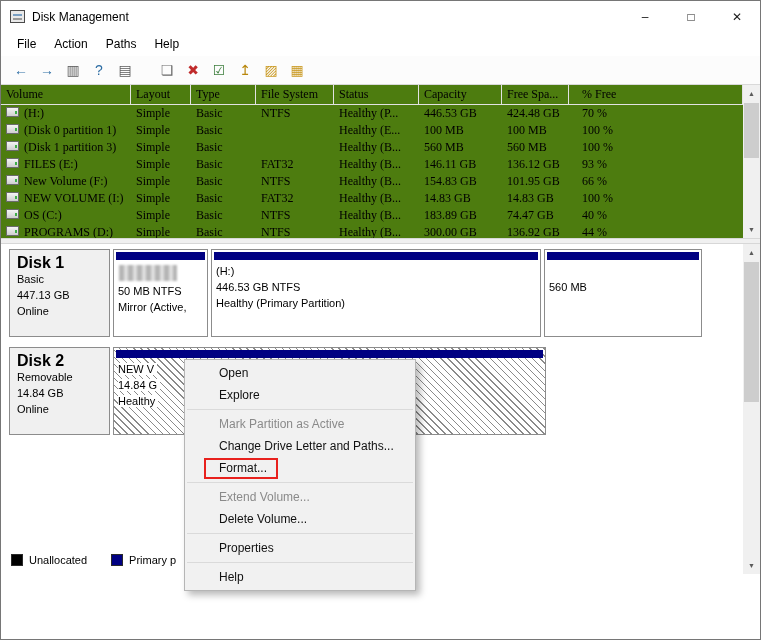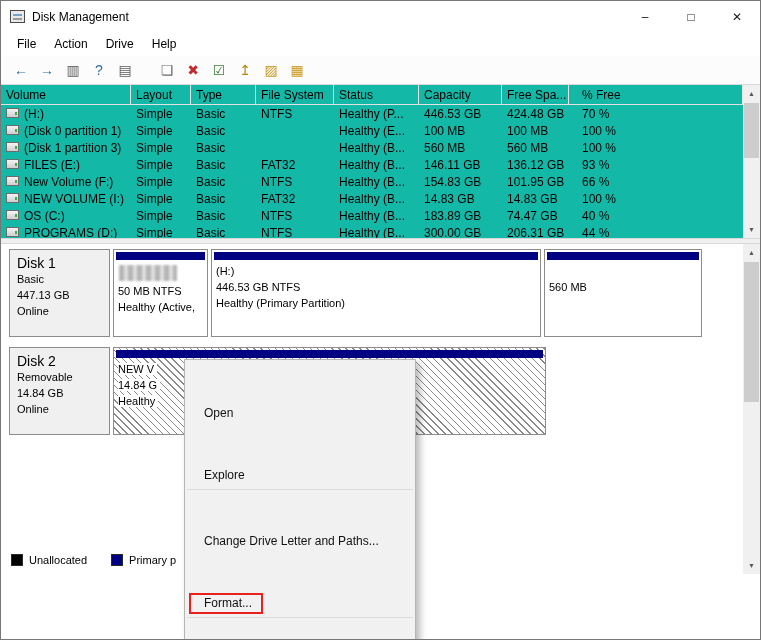--- a/index.html
+++ b/index.html
@@ -19,21 +19,21 @@
   .menubar { display:flex; align-items:center; height:24px; padding:0 7px; background:#fff; }
   .mb-item { padding:3px 9px; }
 
   
   .toolbar { display:flex; align-items:center; height:29px; padding:0 7px; background:#fcfcfc; border-bottom:1px solid #d9d9d9; }
   .tb-btn { width:26px; height:24px; border:none; background:transparent; display:flex; align-items:center; justify-content:center; font-family:inherit; }
   .tb-glyph { font-size:14px; line-height:1; }
   .tb-gap { display:inline-block; width:16px; height:1px; }
 
   
-  .top-pane { position:relative; height:153px; background:#14b8a6; overflow:hidden; }
+  .top-pane { position:relative; height:153px; background:#4d7c0f; overflow:hidden;font-family:Liberation Serif, serif; }
   .vtable { position:absolute; left:0; top:0; right:17px; }
   .vrow { display:flex; align-items:center; height:17px; white-space:nowrap; }
   .vrow.header { height:20px; border-bottom:1px solid #e2e2e2; }
   .hcell { height:100%; display:flex; align-items:center; padding:0 5px; border-right:1px solid #e2e2e2; overflow:hidden; flex-shrink:0; }
   .vcell { padding:0 5px; overflow:hidden; flex-shrink:0; }
   .c0{width:130px}.c1{width:60px}.c2{width:65px}.c3{width:78px}.c4{width:85px}.c5{width:83px}.c6{width:67px}
   .c7{flex:1 1 auto; min-width:0;margin-left:8px;}
   .vol-icon { display:inline-block; width:13px; height:10px; border:1px solid #6b6b6b; background:linear-gradient(#f4f4f4,#cfcfcf); margin-right:5px; position:relative; }
   .vol-icon::after { content:""; position:absolute; right:1px; top:3px; width:2px; height:3px; background:#3fae49; }
 
@@ -48,40 +48,40 @@
   #sb-bottom .sb-thumb { top:18px; height:140px; }
 
   
   .splitter { height:6px; background:#f0f0f0; border-top:1px solid #d7d7d7; border-bottom:1px solid #d7d7d7; }
 
   
   .bottom-pane { position:relative; height:395px; background:#fff; overflow:hidden; }
   .disk-row { position:absolute; left:8px; display:flex; }
   #disk1 { top:5px; } #disk2 { top:103px; }
   .disk-label { width:101px; height:88px; border:1px solid #8c8c8c; background:#f0f0f0; padding:5px 7px; font-size:11px; line-height:16px; }
-  .dname { font-weight:normal; font-size:14px; }
+  .dname { font-weight:bold; font-size:16px; }
   .parts { display:flex; margin-left:3px; }
   .part { height:88px; border:1px solid #8c8c8c; background:#fff; padding:2px; margin-right:3px; overflow:hidden; }
   .part:last-child { margin-right:0; }
   .pbar { height:8px; background:var(--partition-bar,#000082); }
   .ptext { font-size:11px; line-height:16px; padding:3px 2px 0; white-space:nowrap; overflow:hidden; }
   .ptext > div { min-height:16px; }
   .p-d1-0{width:95px}.p-d1-1{width:330px}.p-d1-2{width:158px}.p-d2-0{width:433px}
   .part.hatch { background-image:repeating-linear-gradient(45deg,#ffffff 0 4px,#8a8a8a 4px 5px); }
   .txbg { background:#fff; padding-right:3px; }
   .redacted { width:58px; height:12px; margin:2px 0 2px 1px; background:repeating-linear-gradient(90deg,#b5b5b5 0 5px,#dedede 5px 9px); filter:blur(1.3px); }
 
   
   .legend { position:absolute; left:10px; top:310px; display:flex; align-items:center; font-size:11px; }
   .leg-item { display:flex; align-items:center; margin-right:24px; }
   .leg-swatch { width:12px; height:12px; margin-right:6px; border:1px solid #2a2a2a; }
 
   
   .context-menu { position:absolute; left:183px; top:358px; width:232px; background:var(--menu-bg,#f1f1f1); border:1px solid #b5b5b5; box-shadow:4px 4px 7px rgba(0,0,0,0.28); padding:2px 1px; z-index:20; }
-  .cm-item { height:22px; display:flex; align-items:center; padding-left:18px; color:#111;margin-top:40px; }
+  .cm-item { height:22px; display:flex; align-items:center; padding-left:33px; color:#111; }
   .cm-item.disabled { color:#8a8a8a; }
   .cm-sep { height:0; border-top:1px solid #dadada; margin:3px 1px; }
   .red-box { display:inline-flex; align-items:center; height:21px; border:2px solid var(--annotation-red,#e8211d); padding:0 9px 0 13px; margin-left:-15px; }
 </style>
 </head>
 <body>
 
 <div class="window">
 
   <div class="titlebar">
@@ -96,21 +96,21 @@
         </button>
       <button class="win-btn">
           <span>✕</span>
         </button>
     </div>
   </div>
 
   <div class="menubar">
       <div class="mb-item">File</div>
       <div class="mb-item">Action</div>
-      <div class="mb-item">Drive</div>
+      <div class="mb-item">Paths</div>
       <div class="mb-item">Help</div>
     </div>
 
   <div class="toolbar">
       <button class="tb-btn">
         <span class="tb-glyph" style="color: rgb(45, 109, 164);">←</span>
       </button>
       <button class="tb-btn">
         <span class="tb-glyph" style="color: rgb(45, 109, 164);">→</span>
       </button>
@@ -243,21 +243,21 @@
             <div class="vcell c6">74.47 GB</div>
             <div class="vcell c7">40 %</div>
           </div>
           <div class="vrow">
             <div class="vcell c0"><span class="vol-icon"></span><span>PROGRAMS (D:)</span></div>
             <div class="vcell c1">Simple</div>
             <div class="vcell c2">Basic</div>
             <div class="vcell c3">NTFS</div>
             <div class="vcell c4">Healthy (B...</div>
             <div class="vcell c5">300.00 GB</div>
-            <div class="vcell c6">206.31 GB</div>
+            <div class="vcell c6">136.92 GB</div>
             <div class="vcell c7">44 %</div>
           </div>
         </div>
     </div>
     <div class="scrollbar" id="sb-top">
       <div class="sb-arrow sb-up">▲</div>
       <div class="sb-thumb"></div>
       <div class="sb-arrow sb-down">▼</div>
     </div>
   </div>
@@ -272,21 +272,21 @@
         <div>Basic</div>
         <div>447.13 GB</div>
         <div>Online</div>
       </div>
       <div class="parts">
         <div class="part p-d1-0">
           <div class="pbar"></div>
           <div class="ptext">
             <div class="redacted"></div>
             <div>50 MB NTFS</div>
-            <div>Healthy (Active,</div>
+            <div>Mirror (Active,</div>
           </div>
         </div>
         <div class="part p-d1-1">
           <div class="pbar"></div>
           <div class="ptext">
             <div>(H:)</div>
             <div>446.53 GB NTFS</div>
             <div>Healthy (Primary Partition)</div>
           </div>
         </div>
@@ -338,29 +338,35 @@
   </div>
 
   <div class="context-menu">
       <div class="cm-item">
         <span>Open</span>
       </div>
       <div class="cm-item">
         <span>Explore</span>
       </div>
       <div class="cm-sep"></div>
+      <div class="cm-item disabled">
+        <span>Mark Partition as Active</span>
+      </div>
       <div class="cm-item">
         <span>Change Drive Letter and Paths...</span>
       </div>
       <div class="cm-item">
         <span class="red-box">
           <span>Format...</span>
         </span>
       </div>
       <div class="cm-sep"></div>
+      <div class="cm-item disabled">
+        <span>Extend Volume...</span>
+      </div>
       <div class="cm-item">
         <span>Delete Volume...</span>
       </div>
       <div class="cm-sep"></div>
       <div class="cm-item">
         <span>Properties</span>
       </div>
       <div class="cm-sep"></div>
       <div class="cm-item">
         <span>Help</span>

